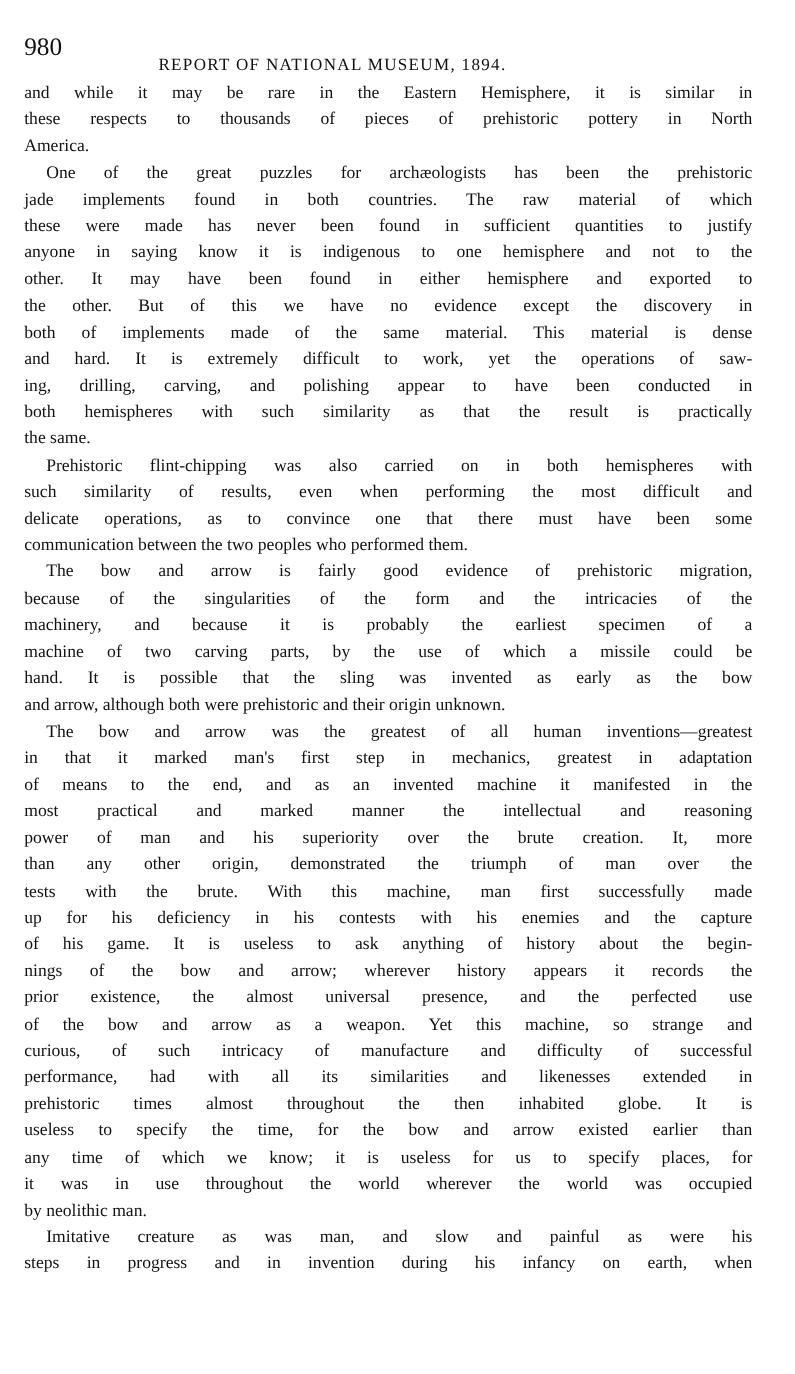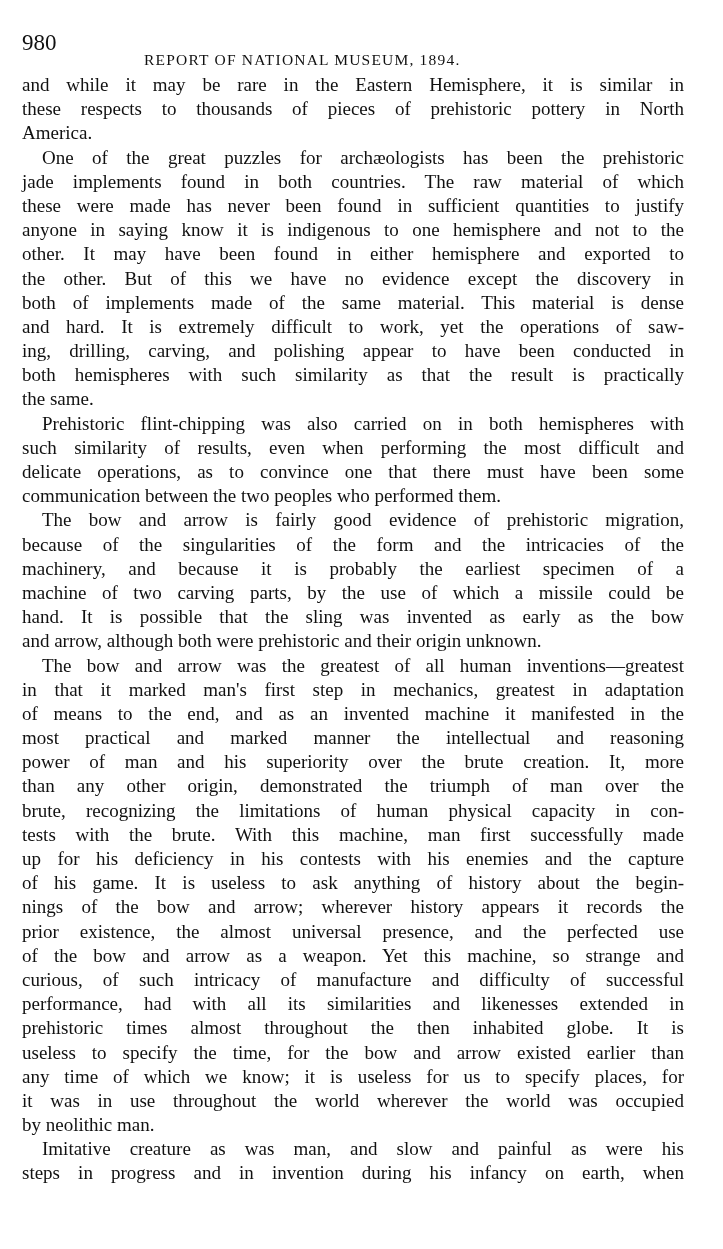--- a/index.html
+++ b/index.html
@@ -3,21 +3,21 @@
 <meta charset="utf-8">
 <style>
   html, body { margin: 0; padding: 0; background: #ffffff; }
   body { width: 723px; height: 1249px; overflow: hidden; position: relative;
          font-family: "Liberation Serif", "DejaVu Serif", serif; color: #111; }
   .header { position: absolute; top: 30px; left: 22px; width: 662px; height: 30px; }
   .page-num { position: absolute; left: 0; top: 0; font-size: 23px; letter-spacing: 0px; }
   .running-head { position: absolute; left: 122px; top: 5px; font-size: 15.5px;
                   letter-spacing: 1.2px; font-variant: small-caps; text-transform: uppercase; margin-top: 16px; }
   .body-text { position: absolute; top: 73px; left: 22px; width: 662px; }
-  .line { height: 24.2px; line-height: 24.2px; font-size: 19px; white-space: nowrap;
+  .line { height: 24.2px; line-height: 24.2px; font-size: 16px; white-space: nowrap;
           text-align: justify; text-align-last: justify; overflow: visible; }
   .line.last { text-align-last: left; }
   .line.indent { padding-left: 20px; box-sizing: border-box; }
 </style>
 </head>
 <body>
 
 <div class="header">
   <span class="page-num">980</span>
   <span class="running-head">REPORT OF NATIONAL MUSEUM, 1894.</span>
@@ -47,21 +47,20 @@
     <div class="line">machinery, and because it is probably the earliest specimen of a</div>
     <div class="line">machine of two carving parts, by the use of which a missile could be</div>
     <div class="line">hand. It is possible that the sling was invented as early as the bow</div>
     <div class="line last">and arrow, although both were prehistoric and their origin unknown.</div>
     <div class="line indent">The bow and arrow was the greatest of all human inventions—greatest</div>
     <div class="line">in that it marked man's first step in mechanics, greatest in adaptation</div>
     <div class="line">of means to the end, and as an invented machine it manifested in the</div>
     <div class="line">most practical and marked manner the intellectual and reasoning</div>
     <div class="line">power of man and his superiority over the brute creation. It, more</div>
     <div class="line">than any other origin, demonstrated the triumph of man over the</div>
-    <div class="line">brute, recognizing the limitations of human physical capacity in con-</div>
     <div class="line">tests with the brute. With this machine, man first successfully made</div>
     <div class="line">up for his deficiency in his contests with his enemies and the capture</div>
     <div class="line">of his game. It is useless to ask anything of history about the begin-</div>
     <div class="line">nings of the bow and arrow; wherever history appears it records the</div>
     <div class="line">prior existence, the almost universal presence, and the perfected use</div>
     <div class="line">of the bow and arrow as a weapon. Yet this machine, so strange and</div>
     <div class="line">curious, of such intricacy of manufacture and difficulty of successful</div>
     <div class="line">performance, had with all its similarities and likenesses extended in</div>
     <div class="line">prehistoric times almost throughout the then inhabited globe. It is</div>
     <div class="line">useless to specify the time, for the bow and arrow existed earlier than</div>

